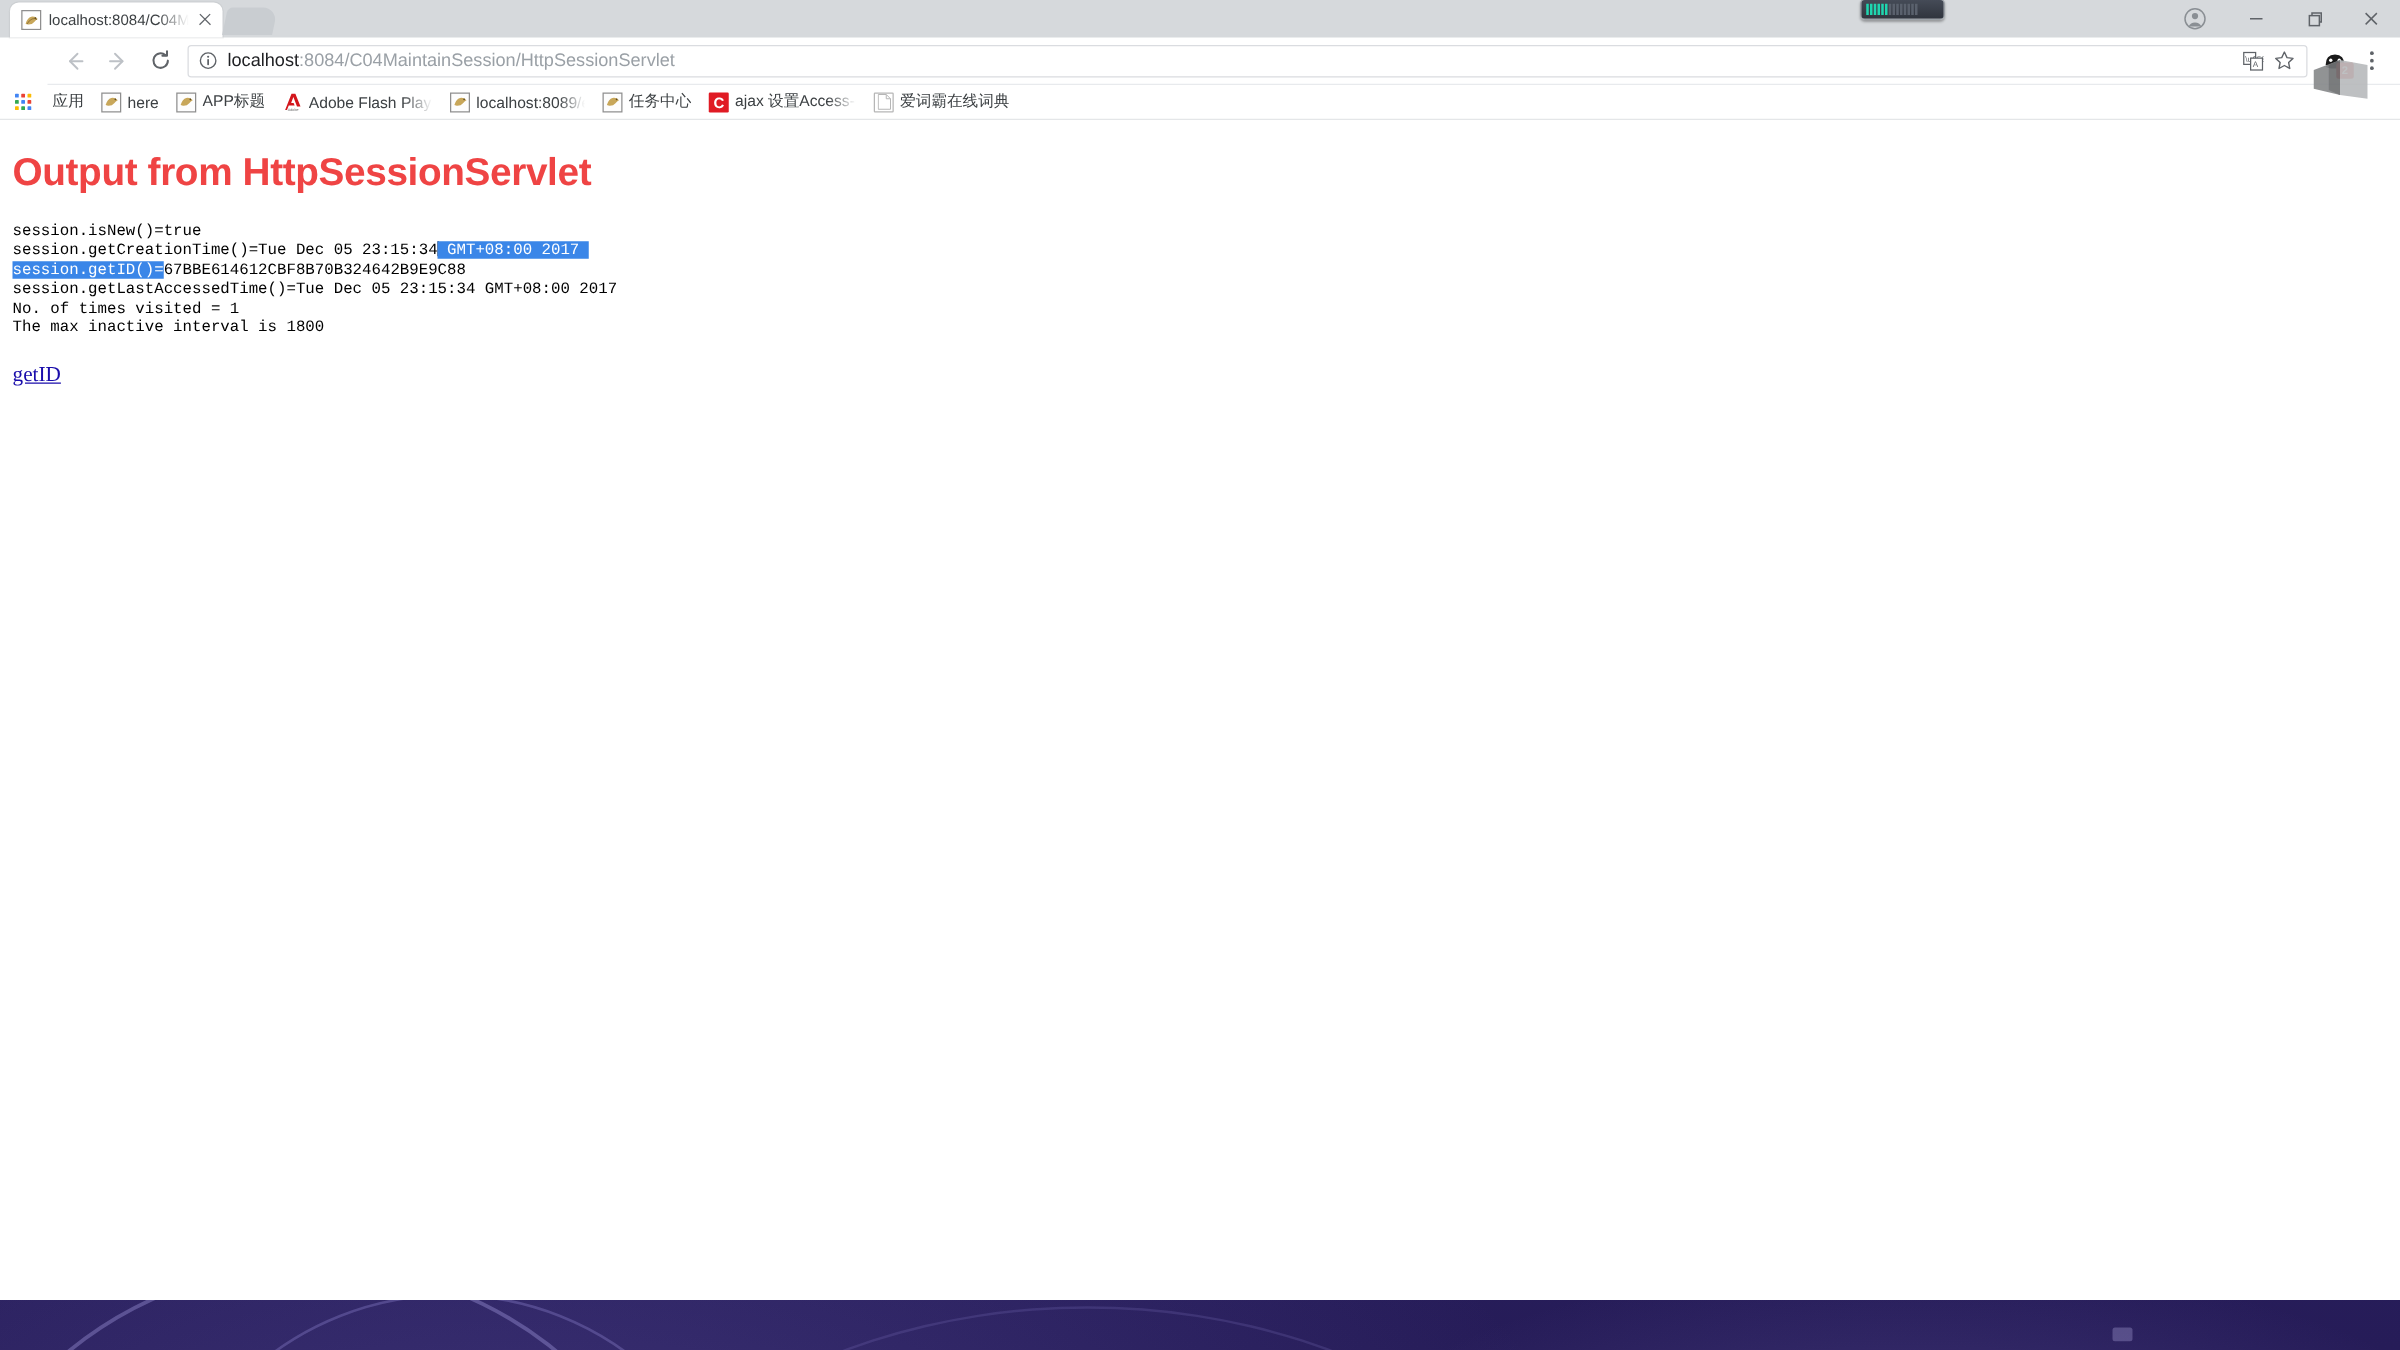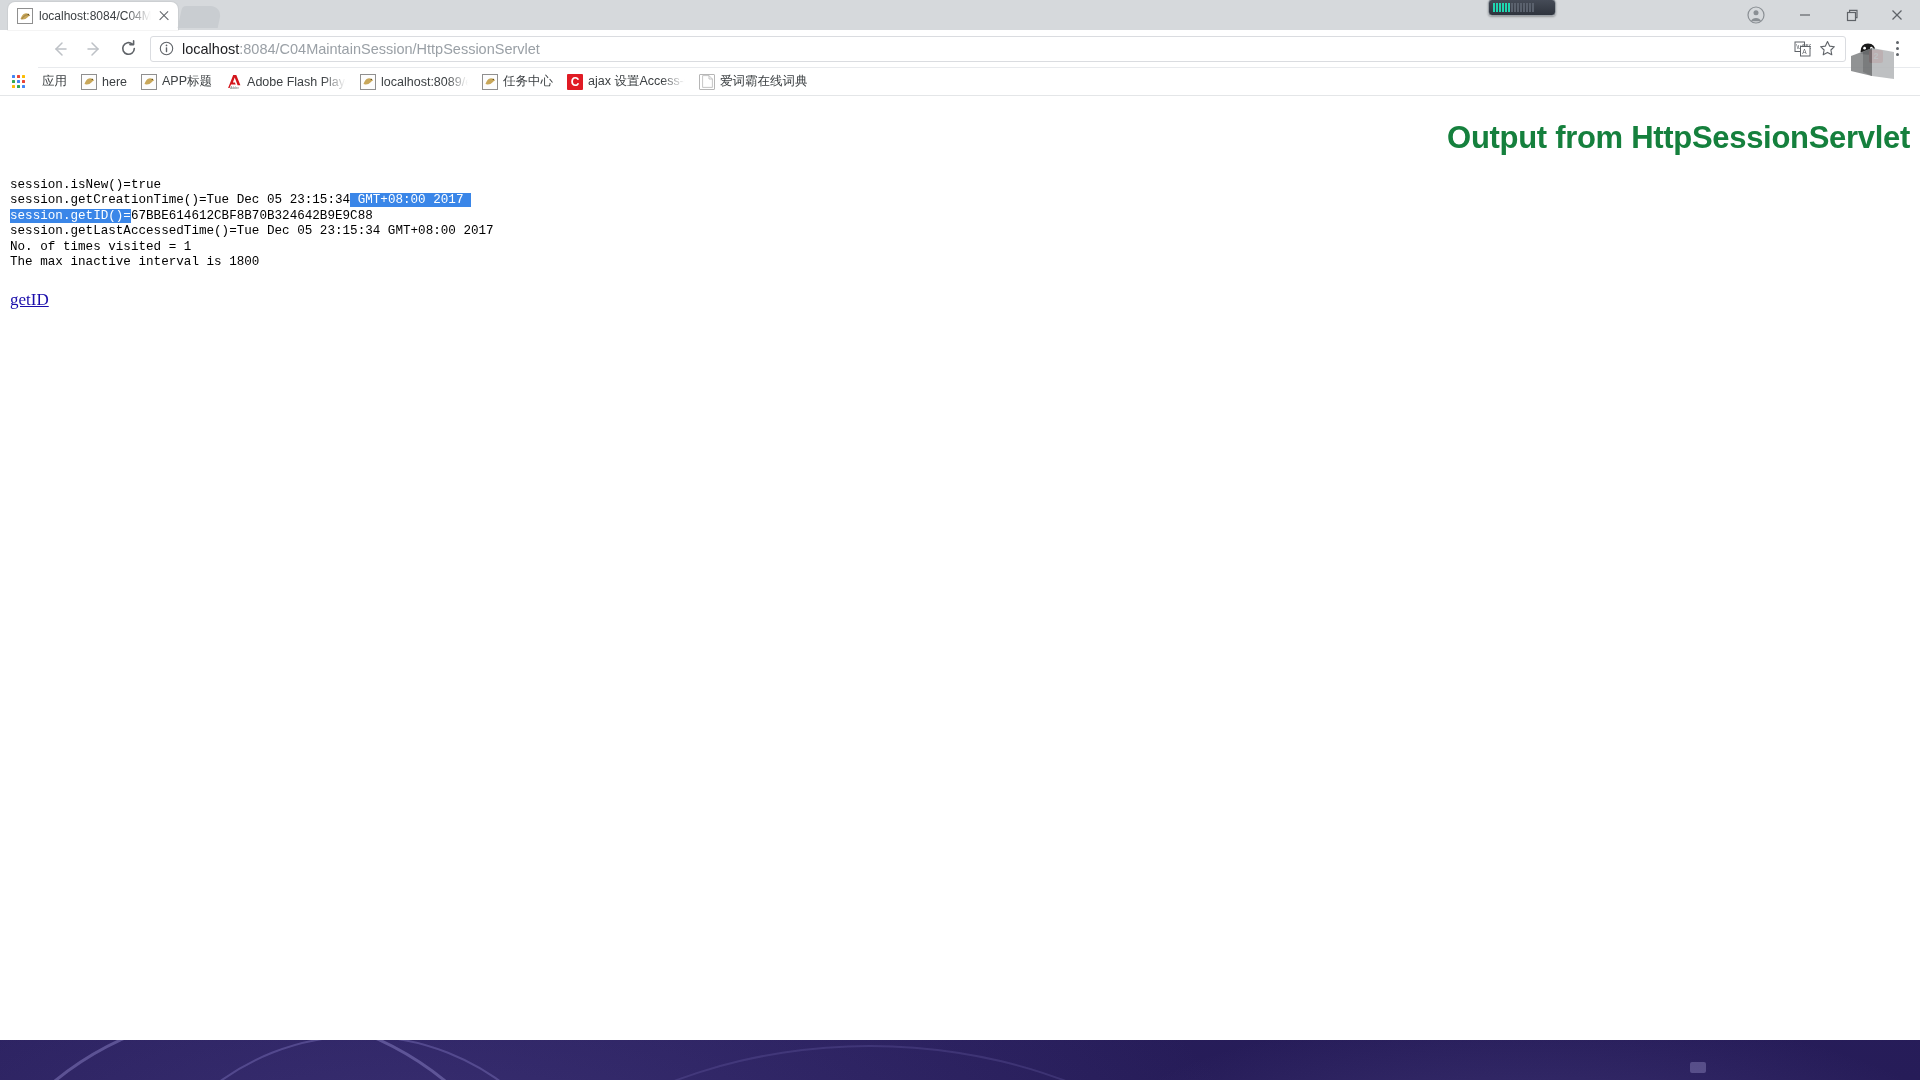--- a/index.html
+++ b/index.html
@@ -182,23 +182,23 @@
     font-family:"Liberation Sans", sans-serif; white-space:nowrap;
   }
 
   
   #page-content {
     position:relative; background:#ffffff;
     height:calc(1040px - 30px - 38px - 28px);
     padding:10px 10px 0 10px;
   }
   #page-title {
-    font-size:31px; font-weight:bold; color:#15803d;
+    font-size:31px; font-weight:bold; color:#ef4444;
     font-family:"Liberation Sans", sans-serif;
-    letter-spacing:-0.3px; margin:14px 0 22px 0;text-align:right;
+    letter-spacing:-0.3px; margin:14px 0 22px 0;
   }
   #session-output {
     font-family:"Liberation Mono", monospace;
     font-size:12.6px; line-height:15.4px; color:#000; white-space:pre;
   }
   #session-output .line { display:block; height:15.4px;font-family:Liberation Mono, monospace; }
   .sel { background:#3a86e8; color:#ffffff; }
   .caret {
     display:inline-block; width:1px; height:12px; background:#000;
     vertical-align:-2px; margin:0 -0.5px;

